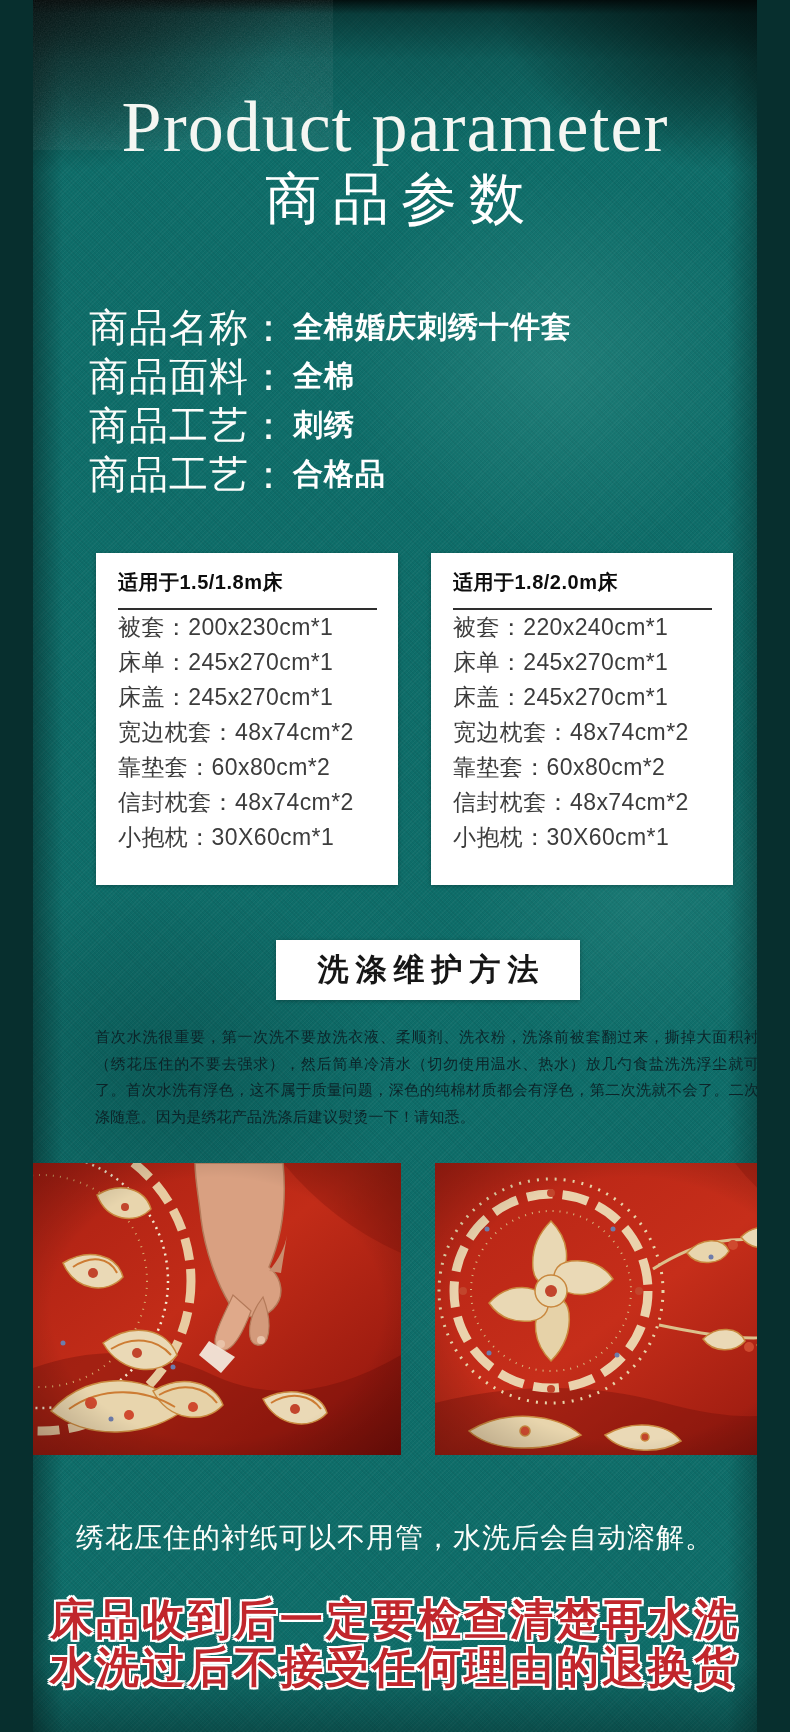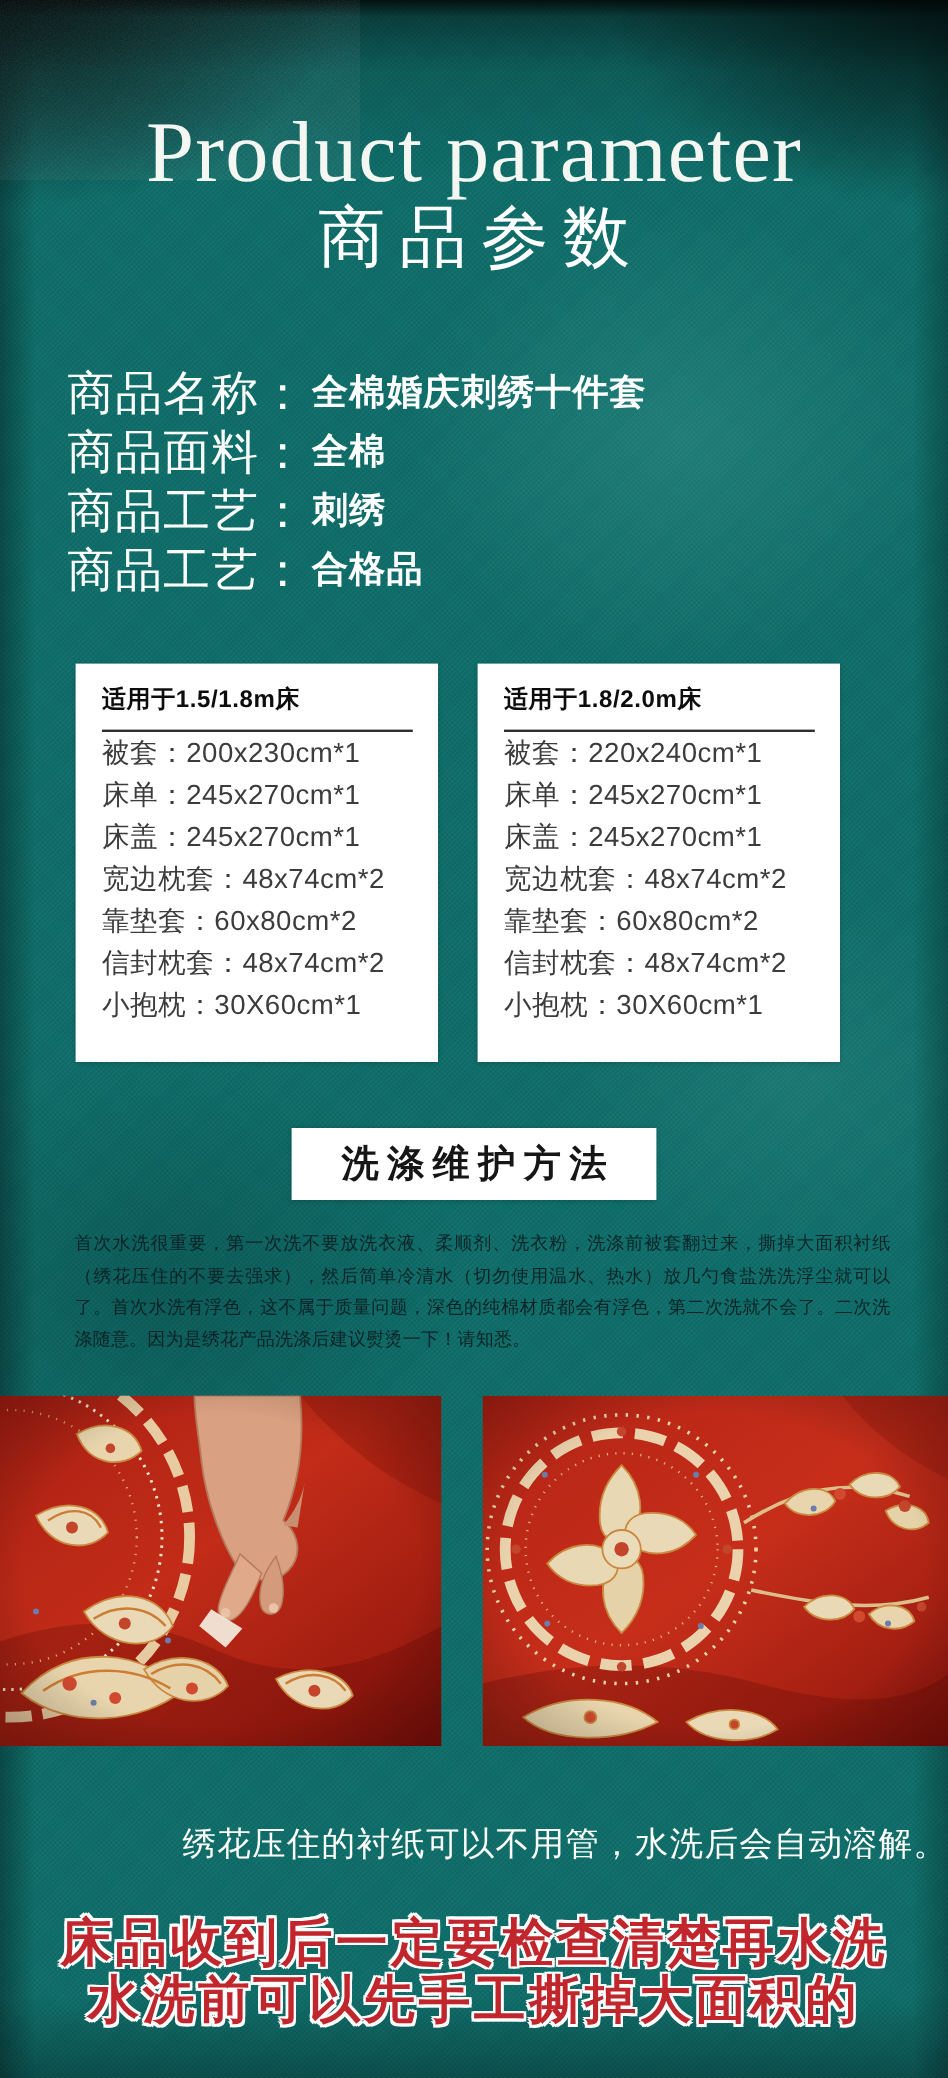--- a/index.html
+++ b/index.html
@@ -1,17 +1,17 @@
 <!DOCTYPE html>
 <html><head>
 <meta charset="utf-8">
 <style>
   html,body{margin:0;padding:0;background:#072f2e;}
   .page{
-    position:relative;width:790px;height:1732px;overflow:hidden;margin:0 auto;
+    position:relative;width:724px;height:1732px;overflow:hidden;margin:0 auto;
     background-color:#0e6d69;
     background-image:
       linear-gradient(180deg, rgba(2,8,8,.92) 0px, rgba(4,22,22,.55) 14px, rgba(8,45,44,.25) 60px, rgba(0,0,0,0) 150px),
       radial-gradient(34% 10% at 2% 0%, rgba(0,0,0,.85), rgba(0,0,0,0) 100%),
       radial-gradient(34% 10% at 98% 0%, rgba(0,0,0,.8), rgba(0,0,0,0) 100%),
       linear-gradient(90deg, rgba(3,18,18,.40) 0px, rgba(0,0,0,0) 30px),
       linear-gradient(270deg, rgba(3,18,18,.30) 0px, rgba(0,0,0,0) 30px),
       linear-gradient(0deg, rgba(3,18,18,.35) 0px, rgba(0,0,0,0) 70px),
       radial-gradient(42% 16% at 72% 21%, rgba(120,210,196,.17), rgba(0,0,0,0) 70%),
       radial-gradient(36% 13% at 84% 52%, rgba(110,200,188,.13), rgba(0,0,0,0) 70%),
@@ -55,21 +55,21 @@
 
   .photos{top:1163px;left:0;width:790px;height:292px;display:flex;}
   .photo{height:100%;overflow:hidden;}
   .photo-left{width:368px;margin-right:34px;}
   .photo-right{width:388px;}
   .photo svg{display:block;width:100%;height:100%;}
 
   .lining{left:0;width:100%;text-align:center;font-family:"Liberation Serif",serif;
     color:#fdfdfa;font-size:28px;line-height:32px;letter-spacing:1px;white-space:nowrap;}
   .lining-1{top:1489px;}
-  .lining-2{top:1522px;text-align:right;}
+  .lining-2{top:1522px;}
 
   .warning{top:1596px;left:0;width:100%;text-align:center;
     font-family:"Liberation Serif",serif;font-weight:700;font-size:43px;line-height:48px;
     color:#c1262c;letter-spacing:3px;white-space:nowrap;
     text-shadow:-2px -2px 0 #fff,2px -2px 0 #fff,-2px 2px 0 #fff,2px 2px 0 #fff,0 -2px 0 #fff,0 2px 0 #fff,-2px 0 0 #fff,2px 0 0 #fff;}
 </style>
 </head>
 <body>
 
 <div class="page">
@@ -273,16 +273,16 @@
         </g>
         <rect width="388" height="292" fill="url(#vigR)"></rect>
       </svg>
     </div>
   </div>
 
   <div class="layer lining lining-2">绣花压住的衬纸可以不用管，水洗后会自动溶解。</div>
 
   <div class="layer warning">
     <div>床品收到后一定要检查清楚再水洗</div>
-    <div>水洗前可以先手工撕掉大面积的</div>
+    <div>水洗过后不接受任何理由的退换货</div>
   </div>
 
 </div>
 
 </body></html>

